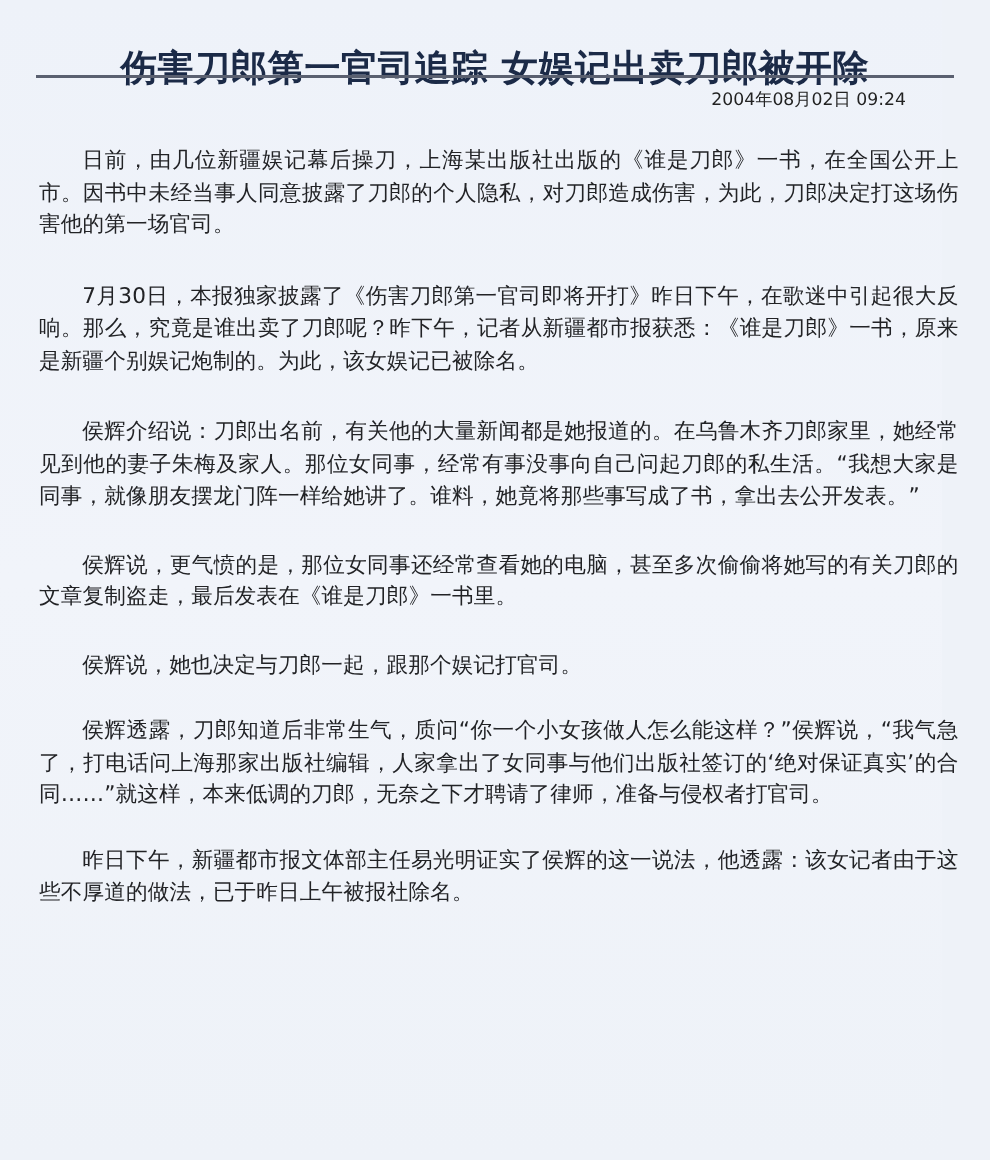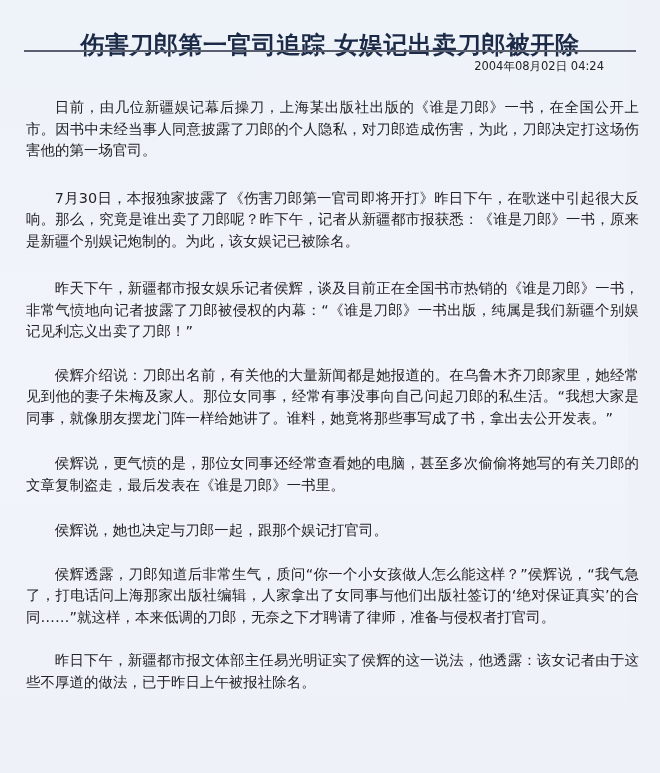--- a/index.html
+++ b/index.html
@@ -71,25 +71,24 @@
     .para.p6 { margin-bottom: 24px; }
     .para.p7 { margin-bottom: 22px; }
     .para.p8 { margin-bottom: 22px; }
   </style>
 </head>
 <body>
 
 <div class="page">
   <h1 class="title">伤害刀郎第一官司追踪 女娱记出卖刀郎被开除</h1>
   <div class="rule"></div>
-  <div class="dateline">2004年08月02日 04:24</div>
+  <div class="dateline">2004年08月02日 09:24</div>
 
   <div class="article">
     <p class="para p1">日前，由几位新疆娱记幕后操刀，上海某出版社出版的《谁是刀郎》一书，在全国公开上市。因书中未经当事人同意披露了刀郎的个人隐私，对刀郎造成伤害，为此，刀郎决定打这场伤害他的第一场官司。</p>
     <p class="para p2">7月30日，本报独家披露了《伤害刀郎第一官司即将开打》昨日下午，在歌迷中引起很大反响。那么，究竟是谁出卖了刀郎呢？昨下午，记者从新疆都市报获悉：《谁是刀郎》一书，原来是新疆个别娱记炮制的。为此，该女娱记已被除名。</p>
-    <p class="para p4">昨天下午，新疆都市报女娱乐记者侯辉，谈及目前正在全国书市热销的《谁是刀郎》一书，非常气愤地向记者披露了刀郎被侵权的内幕：“《谁是刀郎》一书出版，纯属是我们新疆个别娱记见利忘义出卖了刀郎！”</p>
     <p class="para p5">侯辉介绍说：刀郎出名前，有关他的大量新闻都是她报道的。在乌鲁木齐刀郎家里，她经常见到他的妻子朱梅及家人。那位女同事，经常有事没事向自己问起刀郎的私生活。“我想大家是同事，就像朋友摆龙门阵一样给她讲了。谁料，她竟将那些事写成了书，拿出去公开发表。”</p>
     <p class="para p6">侯辉说，更气愤的是，那位女同事还经常查看她的电脑，甚至多次偷偷将她写的有关刀郎的文章复制盗走，最后发表在《谁是刀郎》一书里。</p>
     <p class="para p8">侯辉说，她也决定与刀郎一起，跟那个娱记打官司。</p>
     <p class="para p7">侯辉透露，刀郎知道后非常生气，质问“你一个小女孩做人怎么能这样？”侯辉说，“我气急了，打电话问上海那家出版社编辑，人家拿出了女同事与他们出版社签订的‘绝对保证真实’的合同……”就这样，本来低调的刀郎，无奈之下才聘请了律师，准备与侵权者打官司。</p>
     <p class="para p9">昨日下午，新疆都市报文体部主任易光明证实了侯辉的这一说法，他透露：该女记者由于这些不厚道的做法，已于昨日上午被报社除名。</p>
   </div>
 </div>
 
 </body></html>

